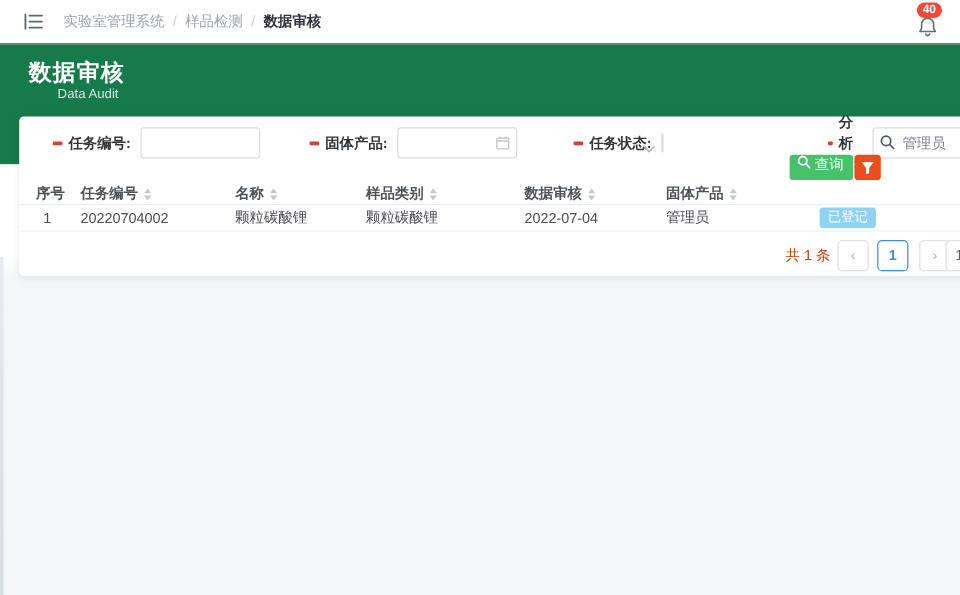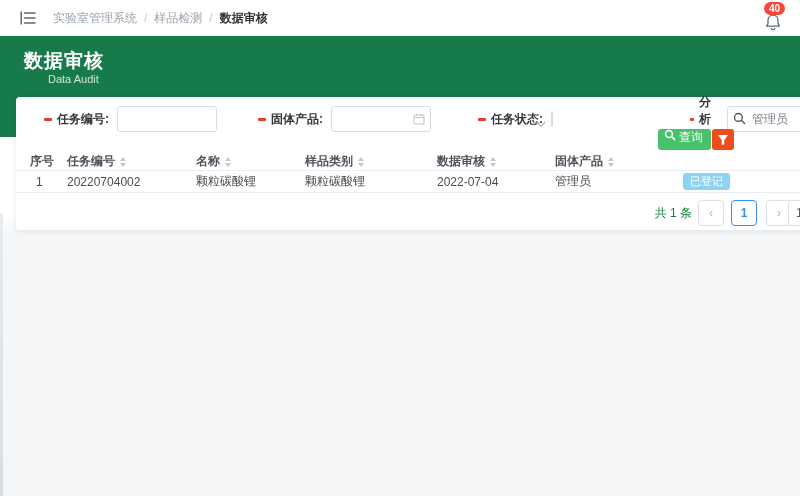--- a/index.html
+++ b/index.html
@@ -77,21 +77,21 @@
   .c4{ width:118px; } .c5{ width:128px; } .c6{ width:117px; }
   .trow .c0{ padding-left:6px; }
   .sort{ display:inline-flex; flex-direction:column; margin-left:5px; gap:2px; cursor:pointer; }
   .sort .up{ width:0; height:0; border:3px solid transparent; border-bottom:4px solid #c2c7cf; border-top:0; }
   .sort .dn{ width:0; height:0; border:3px solid transparent; border-top:4px solid #c2c7cf; border-bottom:0; }
   .status-badge{ display:inline-block; background:var(--badge); color:#fff; font-size:11px;
     line-height:17px; padding:0 7px; border-radius:3px; }
 
   
   .pager-total{ position:absolute; top:103px; left:616px; width:60px; height:26px; line-height:26px;
-    text-align:right; font-size:12px; color:#15803d; }
+    text-align:right; font-size:12px; color:#c2410c; }
   .pbox{ position:absolute; top:103px; width:26px; height:26px; border:1px solid #dde1e6; border-radius:4px;
     background:#fff; display:flex; align-items:center; justify-content:center; font-size:12px; color:#aeb4bb;
     cursor:pointer; box-shadow:0 0 2px rgba(0,0,0,.04); }
   .p-prev{ left:682px; } .p-page{ left:715px; border-color:var(--active); color:var(--active); font-weight:700; }
   .p-next{ left:750px; }
   .p-size{ left:772px; width:60px; justify-content:flex-start; padding-left:7px; color:#5a6066; }
 </style>
 </head>
 <body>
 

